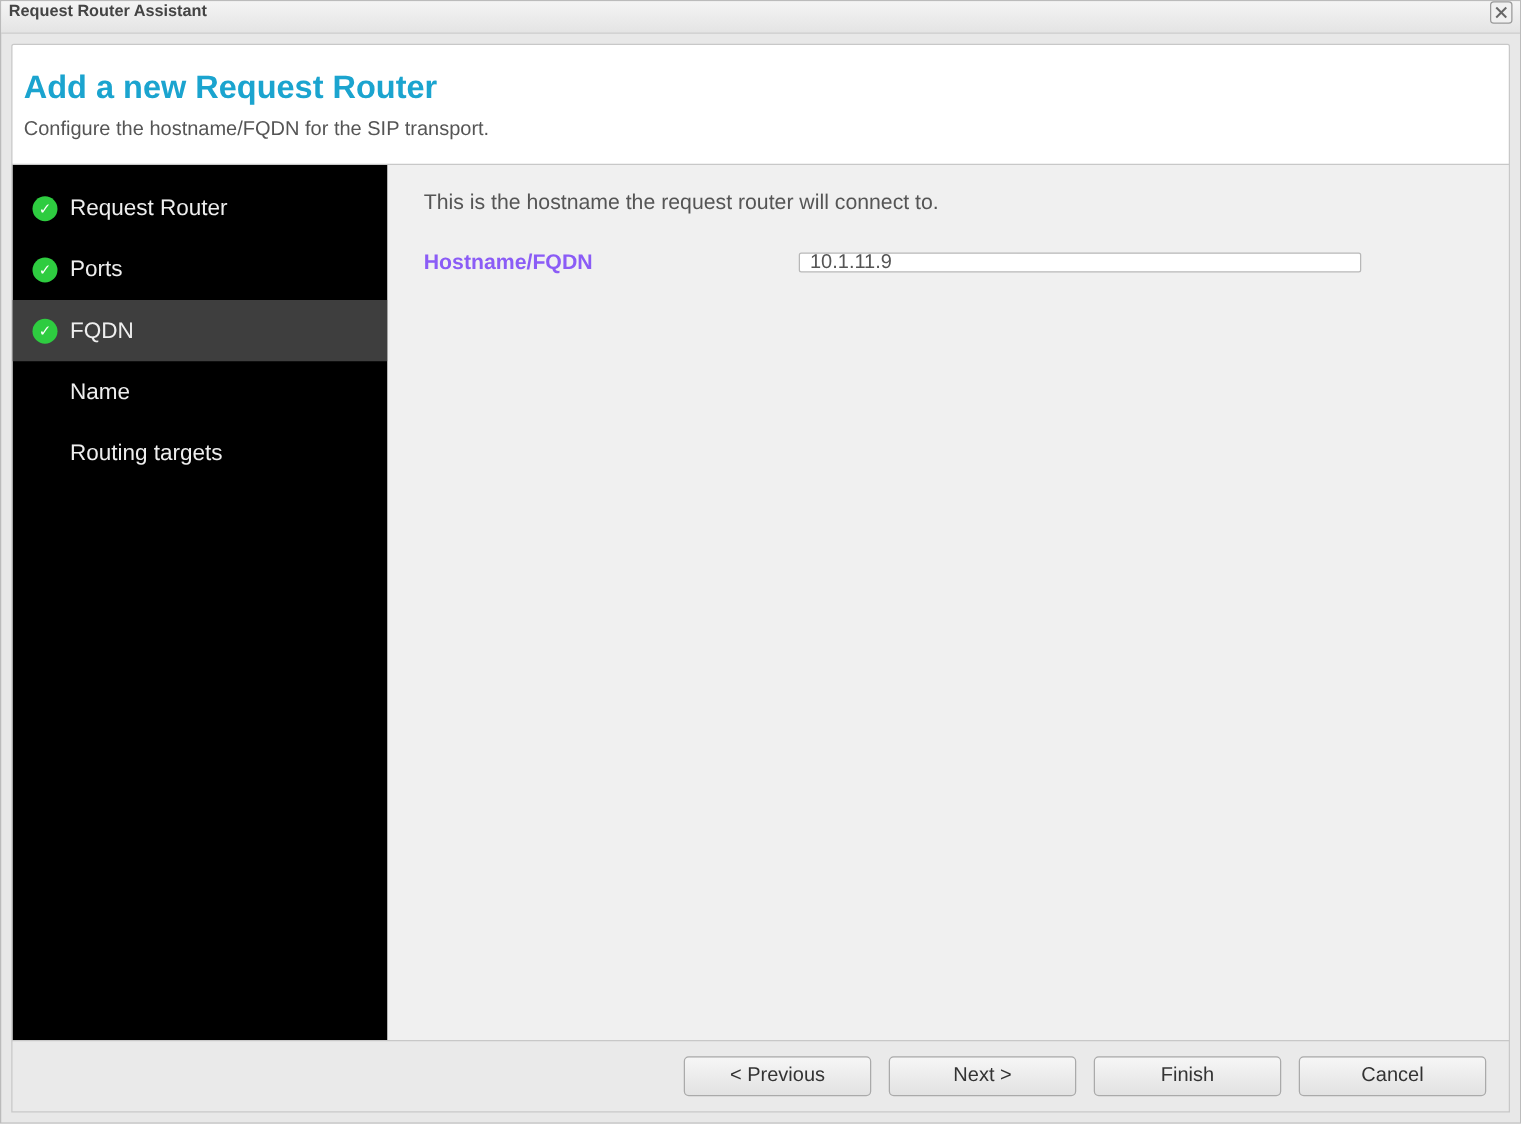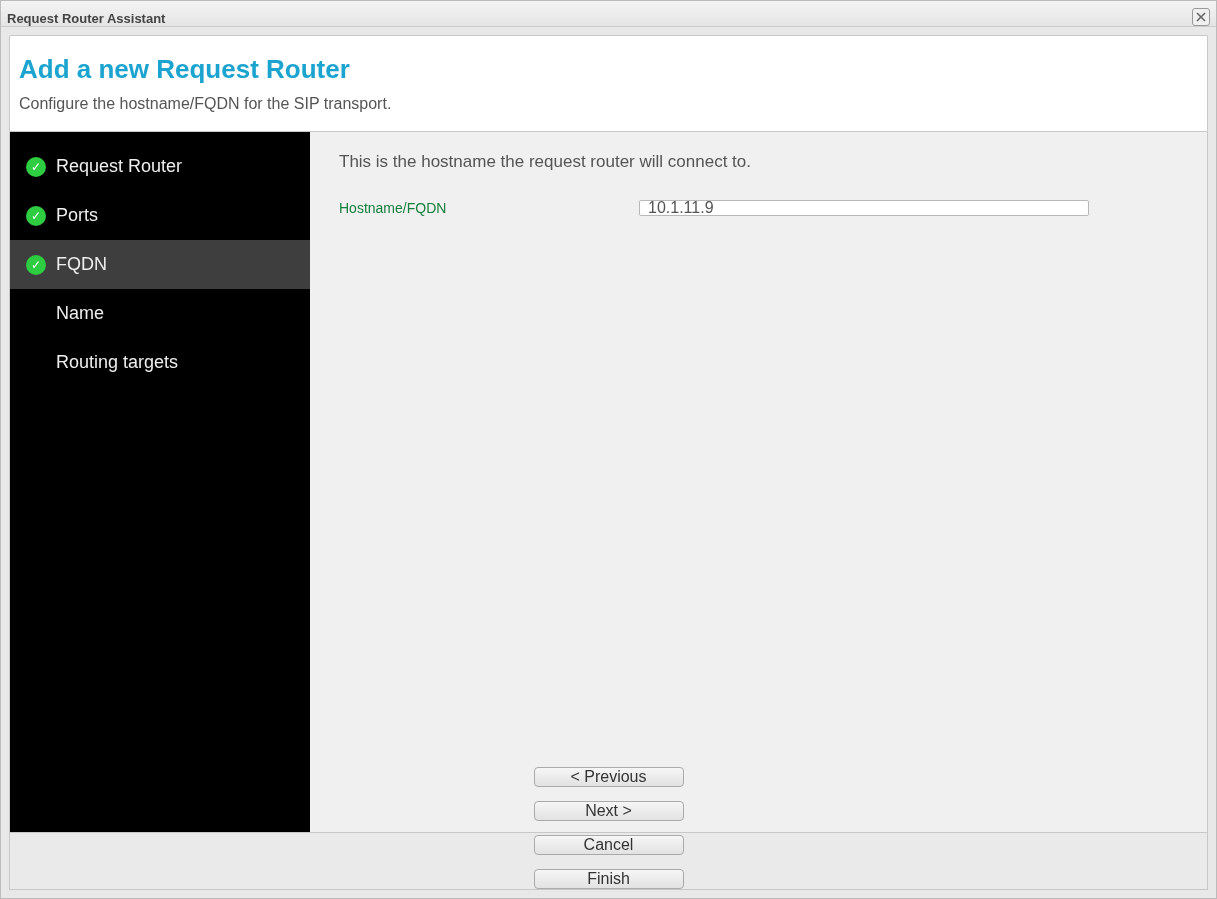--- a/index.html
+++ b/index.html
@@ -15,21 +15,21 @@
     background: #e8e8e8;
     display: flex;
     flex-direction: column;
     position: relative;
   }
   .titlebar {
     height: 26px;
     background: linear-gradient(#f4f4f4, #e4e4e4);
     border-bottom: 1px solid #ccc;
     display: flex;
-    align-items: flex-end;
+    align-items: flex-start;
     padding: 0 6px;
     font-size: 13px;
     font-weight: bold;
     color: #444;
   }
   .titlebar .spacer { flex: 1; }
   .close-btn {
     width: 18px; height: 18px;
     border: 1px solid #999;
     border-radius: 3px;
@@ -107,22 +107,23 @@
     font-size: 17px;
     color: #555;
     margin-bottom: 28px;
   }
   .form-row {
     display: flex;
     align-items: center;
   }
   .form-label {
     width: 300px;
-    font-size: 14px;
-    color: #15803d;
+    font-size: 17px;
+    color: #8b5cf6;
+    font-weight: bold;
   }
   .form-input {
     width: 450px;
     height: 16px;
     border: 1px solid #b8b8b8;
     border-radius: 2px;
     padding: 4px 8px;
     font-size: 16px;
     color: #555;
     background: #fff;
@@ -133,21 +134,20 @@
     border-top: 1px solid #c8c8c8;
     display: flex;
     align-items: center;
     justify-content: flex-end;
     gap: 14px;
     padding: 0 18px;
     margin: 0 8px 8px 8px;
     border-left: 1px solid #c8c8c8;
     border-right: 1px solid #c8c8c8;
     border-bottom: 1px solid #c8c8c8;
-    flex-direction: column;
   }
   .btn {
     min-width: 150px;
     height: 32px;
     background: linear-gradient(#f6f6f6, #e2e2e2);
     border: 1px solid #aaa;
     border-radius: 4px;
     font-size: 16px;
     color: #333;
     cursor: pointer;
@@ -205,17 +205,17 @@
         <label class="form-label">Hostname/FQDN</label>
         <input class="form-input" type="text" value="10.1.11.9" style="">
       </div>
     </div>
 
   </div>
 
   <div class="footer">
     <button class="btn">&lt; Previous</button>
     <button class="btn">Next &gt;</button>
+    <button class="btn">Finish</button>
     <button class="btn">Cancel</button>
-    <button class="btn">Finish</button>
   </div>
 
 </div>
 
 </body></html>

